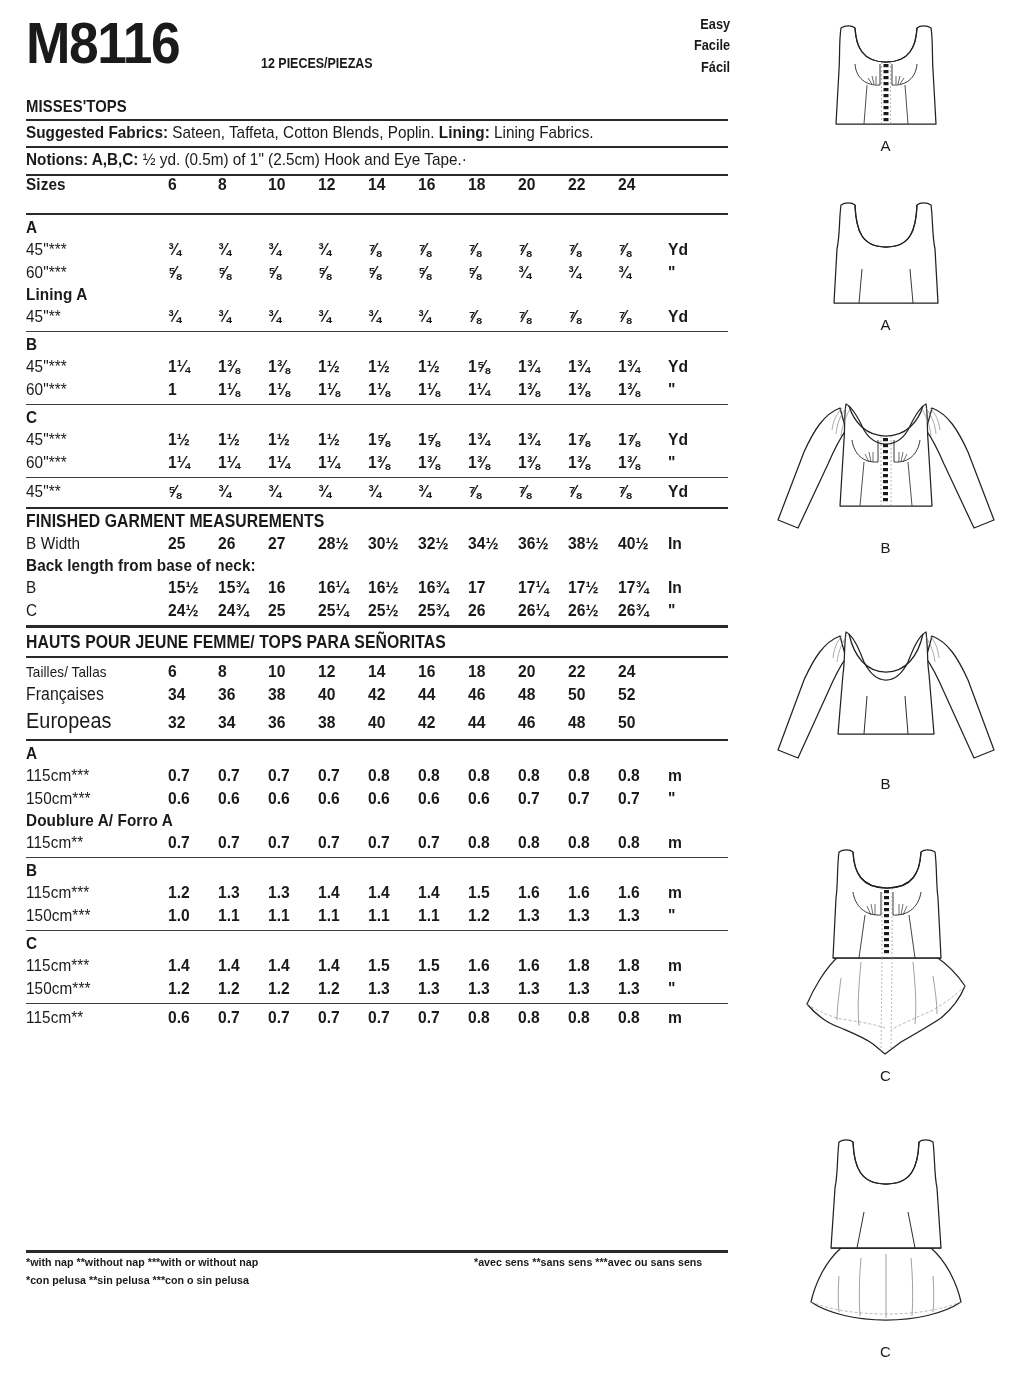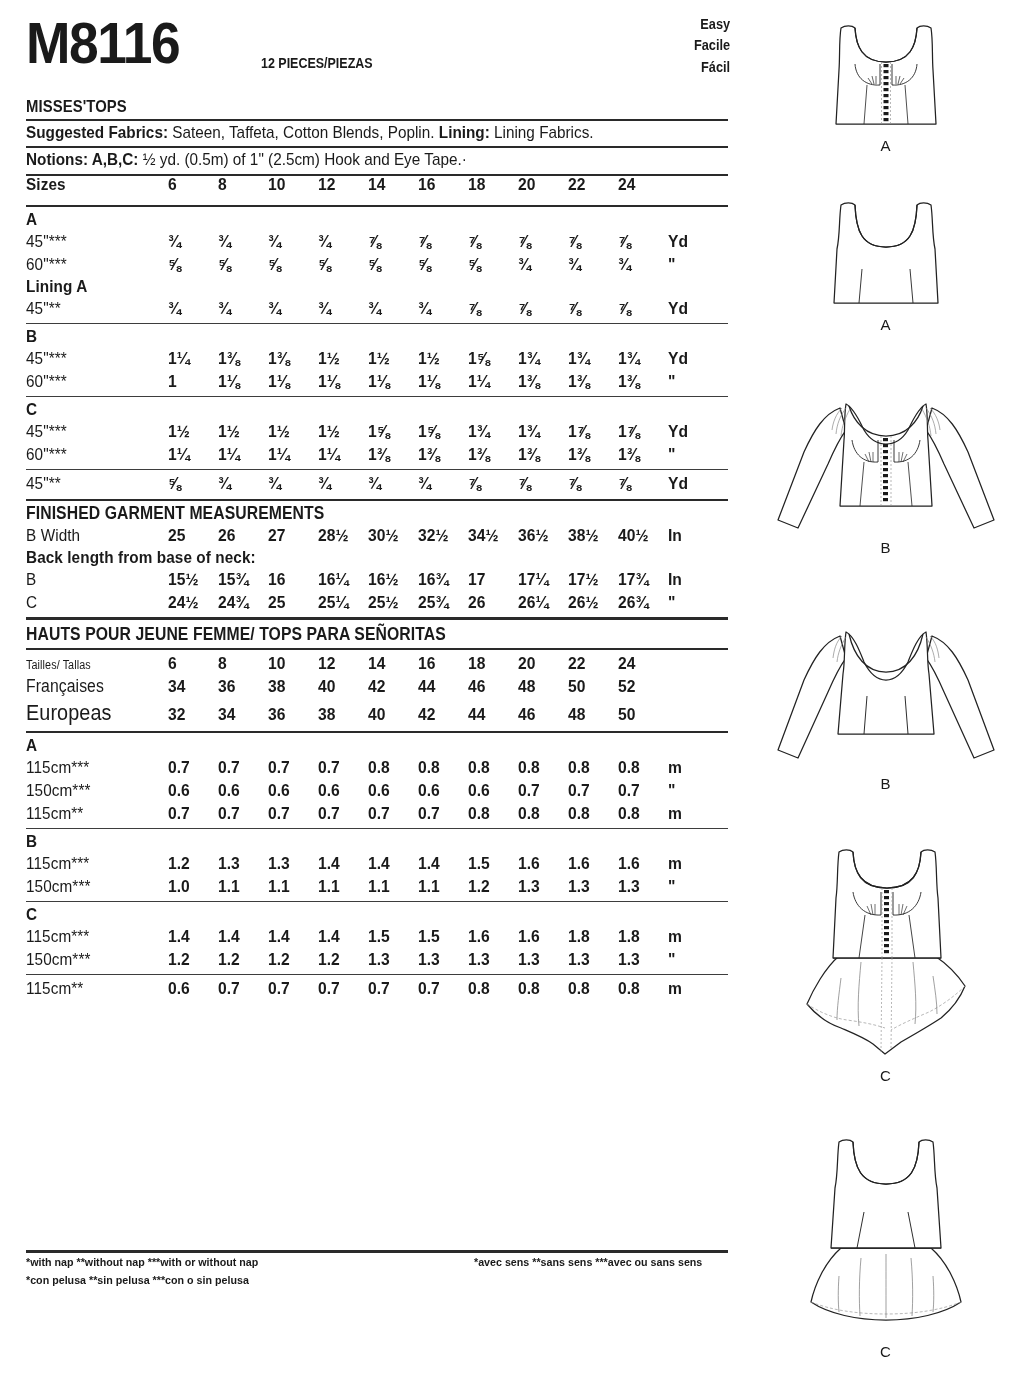--- a/index.html
+++ b/index.html
@@ -80,21 +80,21 @@
   col.c-v   { width: 50px; }
   col.c-u   { width: 60px; }
 
   td.lab {
     font-weight: normal; letter-spacing: 0.1px;
   }
   td.lab .sq { display:inline-block; transform: scaleX(0.90); transform-origin:left center; }
   td.val  { font-weight: bold; }
   td.val .sq, td.unit .sq { display:inline-block; transform: scaleX(0.92); transform-origin:left center; }
   td.unit { font-weight: bold; }
-  tr.hrow td { font-weight: bold; padding-bottom: 12px; margin-left: 13px; }
+  tr.hrow td { font-weight: bold; padding-bottom: 20px; margin-left: 13px; }
   tr.vrow td { padding-top: 5px; padding-bottom: 1px; }
   tr.grow td { padding-top: 4px; padding-bottom: 0px; font-weight: bold; }
 
   .imp { font-weight: normal; }
   td.lab.light { font-weight: normal; }
 
   
   .band-title {
     font-size: 17.5px; font-weight: bold; letter-spacing: 0.1px;
     padding: 3px 0 3px 0;
@@ -477,21 +477,21 @@
           <col class="c-v">
           <col class="c-v">
           <col class="c-v">
           <col class="c-v">
           <col class="c-v">
           <col class="c-v">
           <col class="c-u">
         </colgroup>
       <tbody>
           <tr class="vrow">
-        <td class="lab" style="font-size:12px"><span class="sq">Tailles/ Tallas</span></td>
+        <td class="lab" style="font-size:15px"><span class="sq">Tailles/ Tallas</span></td>
         <td class="val imp"><span class="sq">6</span></td>
         <td class="val imp"><span class="sq">8</span></td>
         <td class="val imp"><span class="sq">10</span></td>
         <td class="val imp"><span class="sq">12</span></td>
         <td class="val imp"><span class="sq">14</span></td>
         <td class="val imp"><span class="sq">16</span></td>
         <td class="val imp"><span class="sq">18</span></td>
         <td class="val imp"><span class="sq">20</span></td>
         <td class="val imp"><span class="sq">22</span></td>
         <td class="val imp"><span class="sq">24</span></td>
@@ -568,20 +568,23 @@
         <td class="val"><span class="sq">0.6</span></td>
         <td class="val"><span class="sq">0.6</span></td>
         <td class="val"><span class="sq">0.6</span></td>
         <td class="val"><span class="sq">0.6</span></td>
         <td class="val"><span class="sq">0.6</span></td>
         <td class="val"><span class="sq">0.6</span></td>
         <td class="val"><span class="sq">0.7</span></td>
         <td class="val"><span class="sq">0.7</span></td>
         <td class="val"><span class="sq">0.7</span></td>
         <td class="unit"><span class="sq">"</span></td>
+      </tr>
+      <tr class="grow">
+        <td class="lab" colspan="12"><span class="sq">Doublure A/ Forro A</span></td>
       </tr>
       <tr class="vrow">
         <td class="lab light"><span class="sq">115cm**</span></td>
         <td class="val"><span class="sq">0.7</span></td>
         <td class="val"><span class="sq">0.7</span></td>
         <td class="val"><span class="sq">0.7</span></td>
         <td class="val"><span class="sq">0.7</span></td>
         <td class="val"><span class="sq">0.7</span></td>
         <td class="val"><span class="sq">0.7</span></td>
         <td class="val"><span class="sq">0.8</span></td>

